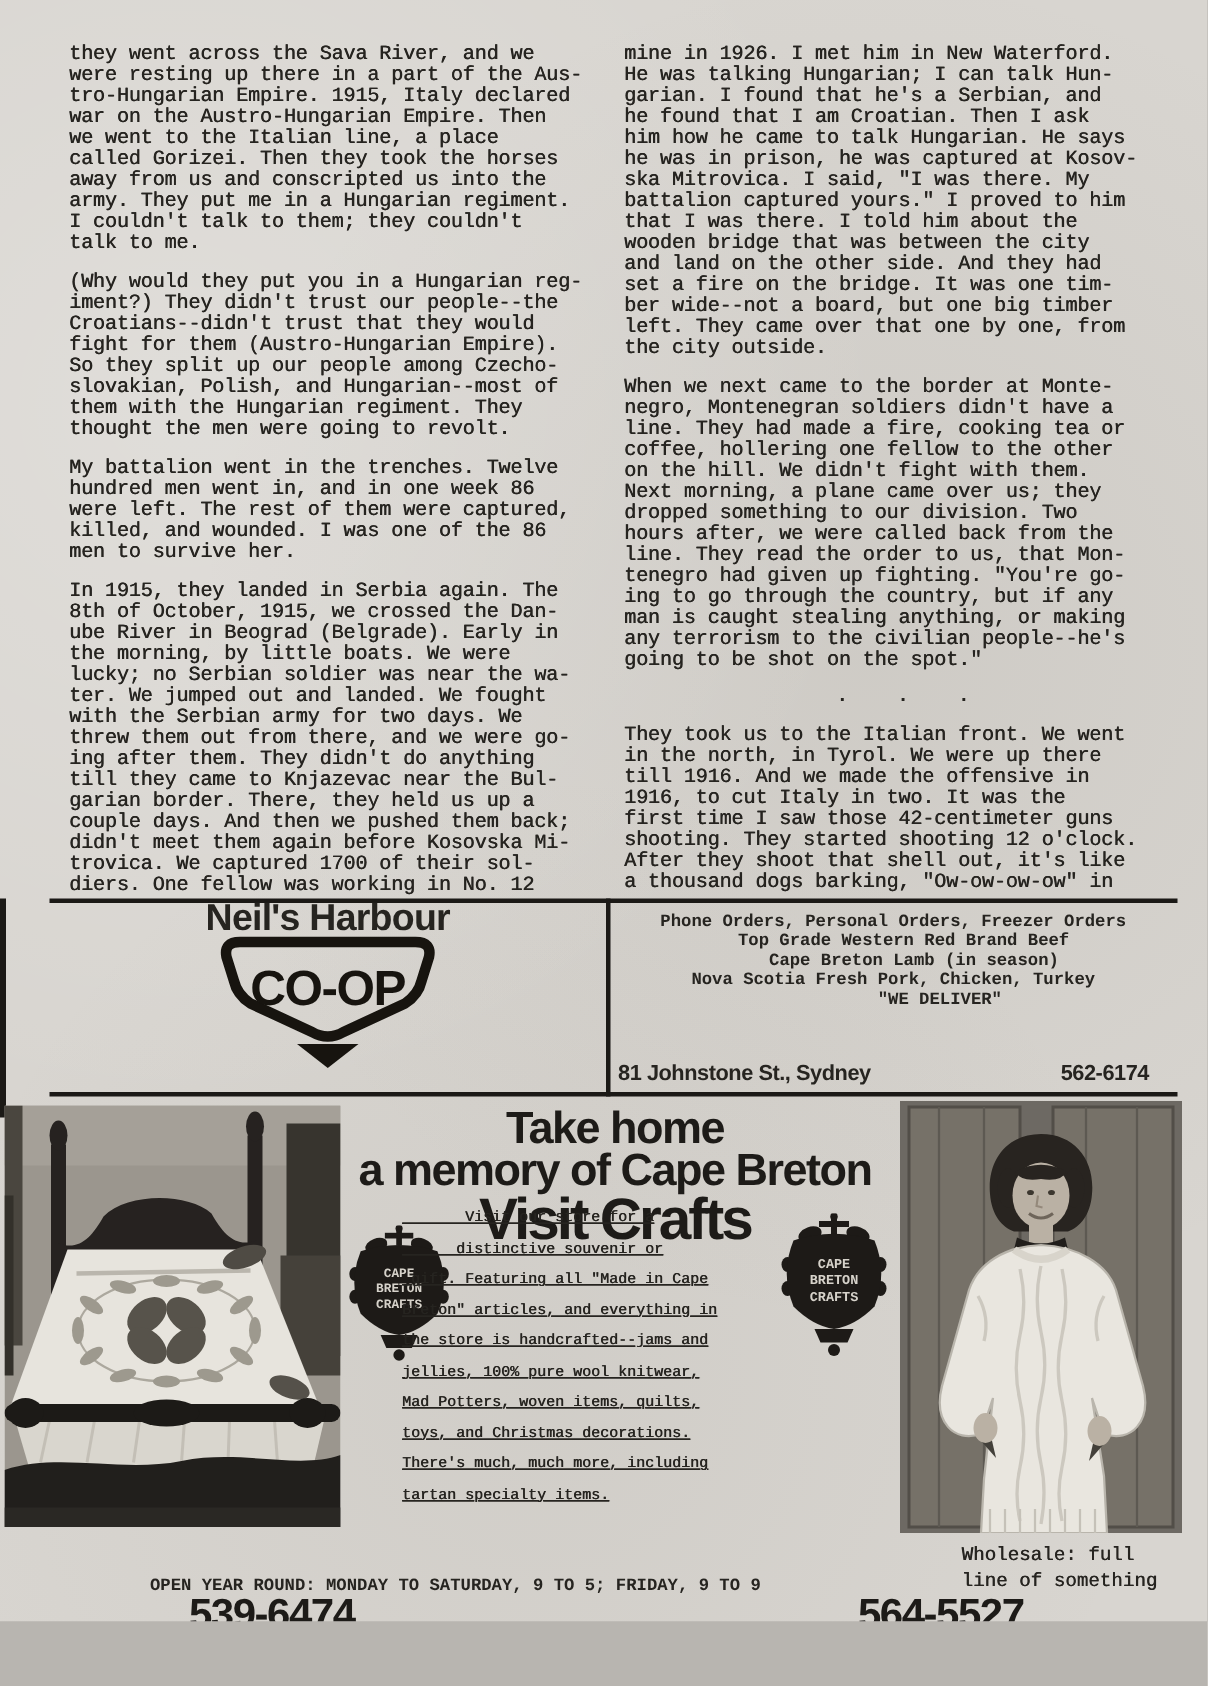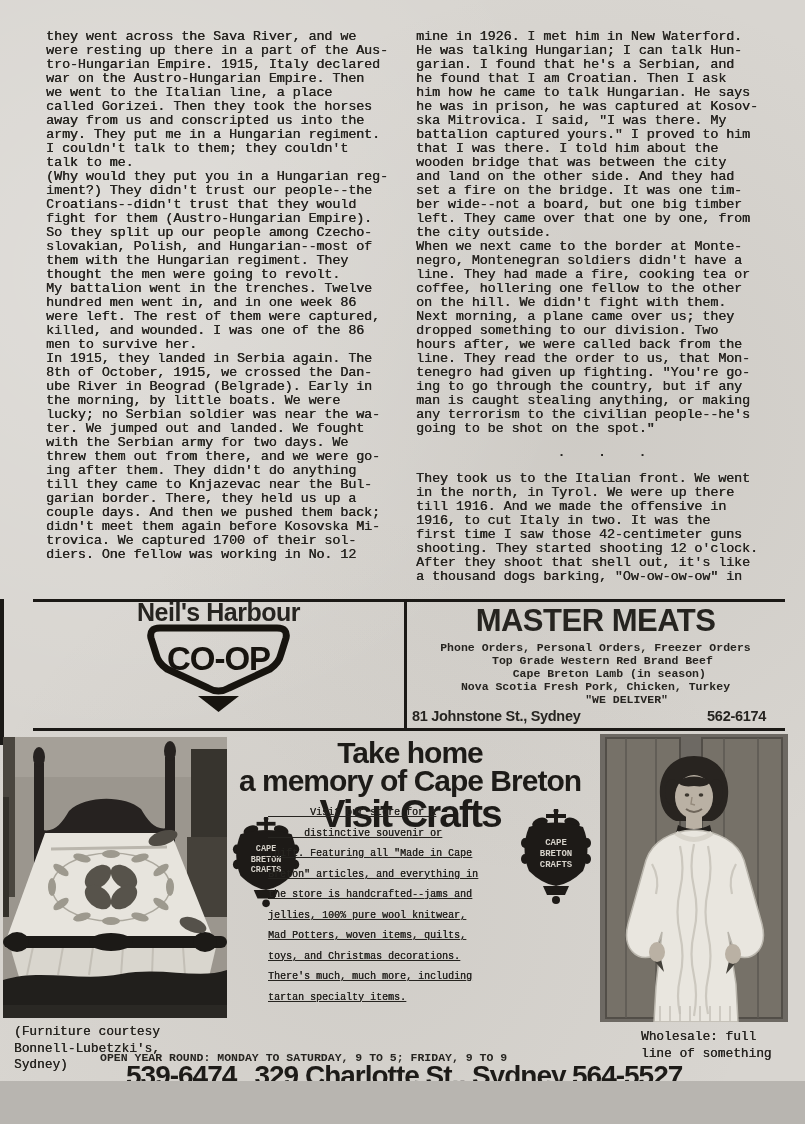--- a/index.html
+++ b/index.html
@@ -8,21 +8,21 @@
     background:
       radial-gradient(circle at 15% 25%, rgba(255,255,255,.20), transparent 45%),
       radial-gradient(circle at 72% 40%, rgba(120,115,105,.10), transparent 52%),
       radial-gradient(circle at 45% 85%, rgba(120,115,105,.08), transparent 40%),
       #d8d5d0;
     font-family:"Liberation Mono",monospace;color:#262420;
   }
   .sans{font-family:"Liberation Sans",sans-serif;}
   .para{white-space:pre;font-size:13.5px;line-height:14px;letter-spacing:-0.15px;
         text-shadow:0.3px 0 0 currentColor;}
-  .para + .para{margin-top:0;}
+  .para + .para{margin-top:12px;}
   .col{position:absolute;top:30px;}
   #col-left{left:46px;width:362px;}
   #col-right{left:416px;width:372px;}
   .dots{margin-top:10px;margin-bottom:12px;text-align:center;font-size:13.5px;
         line-height:14px;white-space:pre;font-weight:bold;}
   .rule{position:absolute;background:#1b1916;}
   .hr-top{left:33px;top:599px;width:752px;height:3px;}
   .hr-mid{left:33px;top:728px;width:752px;height:3px;}
   .vdiv{left:404px;top:599px;width:3px;height:132px;}
   .hr-b1{left:45px;top:1093px;width:745px;height:3px;}
@@ -169,21 +169,20 @@
     <div class="coop-logo">
       <svg viewBox="0 0 165 90" width="165" height="90">
         <path d="M24,4 L141,4 Q152,4 150,14 L145,30 Q143,39 134,45 L93,64 Q82.5,70 72,64 L31,45 Q22,39 20,30 L15,14 Q13,4 24,4 Z" fill="none" stroke="#17140f" stroke-width="7" stroke-linejoin="round"></path>
         <text x="82.5" y="46" text-anchor="middle" font-size="33" font-weight="bold" letter-spacing="-1" fill="#17140f" font-family="Liberation Sans, sans-serif">CO-OP</text>
         <polygon points="62,72 103,72 82.5,88" fill="#17140f"></polygon>
       </svg>
     </div>
   </div>
 
   <div class="mm-ad">
-    <div class="mm-title">MASTER MEATS</div>
     <div class="mm-lines">Phone Orders, Personal Orders, Freezer Orders
   Top Grade Western Red Brand Beef
     Cape Breton Lamb (in season)
 Nova Scotia Fresh Pork, Chicken, Turkey
          "WE DELIVER"</div>
   </div>
   <div class="mm-addr-row">
     <span>81 Johnstone St., Sydney</span>
     <span>562-6174</span>
   </div>
@@ -354,28 +353,24 @@
   <div class="ic-body">       Visit our store for a
       distinctive souvenir or
  gift. Featuring all "Made in Cape
 Breton" articles, and everything in
 the store is handcrafted--jams and
 jellies, 100% pure wool knitwear,
 Mad Potters, woven items, quilts,
 toys, and Christmas decorations.
 There's much, much more, including
 tartan specialty items.</div>
-  <div class="ic-caption" id="cap-left">(Furniture courtesy
-Bonnell-Lubetzki's,
-Sydney)</div>
   <div class="ic-caption" id="cap-right">Wholesale: full
 line of something</div>
   <div class="ic-hours">OPEN YEAR ROUND: MONDAY TO SATURDAY, 9 TO 5; FRIDAY, 9 TO 9</div>
   <div class="ic-contact" id="contact-phone-l">539-6474</div>
-  <div class="ic-contact" id="contact-addr">329 Charlotte St., Sydney</div>
   <div class="ic-contact" id="contact-phone-r">564-5527</div>
 
   <div class="rule hr-b1"></div>
   <div class="rule hr-b2"></div>
   <div class="rule hr-b3"></div>
   <div class="page-num">(24)</div>
 
 </div>
 
 </body></html>

